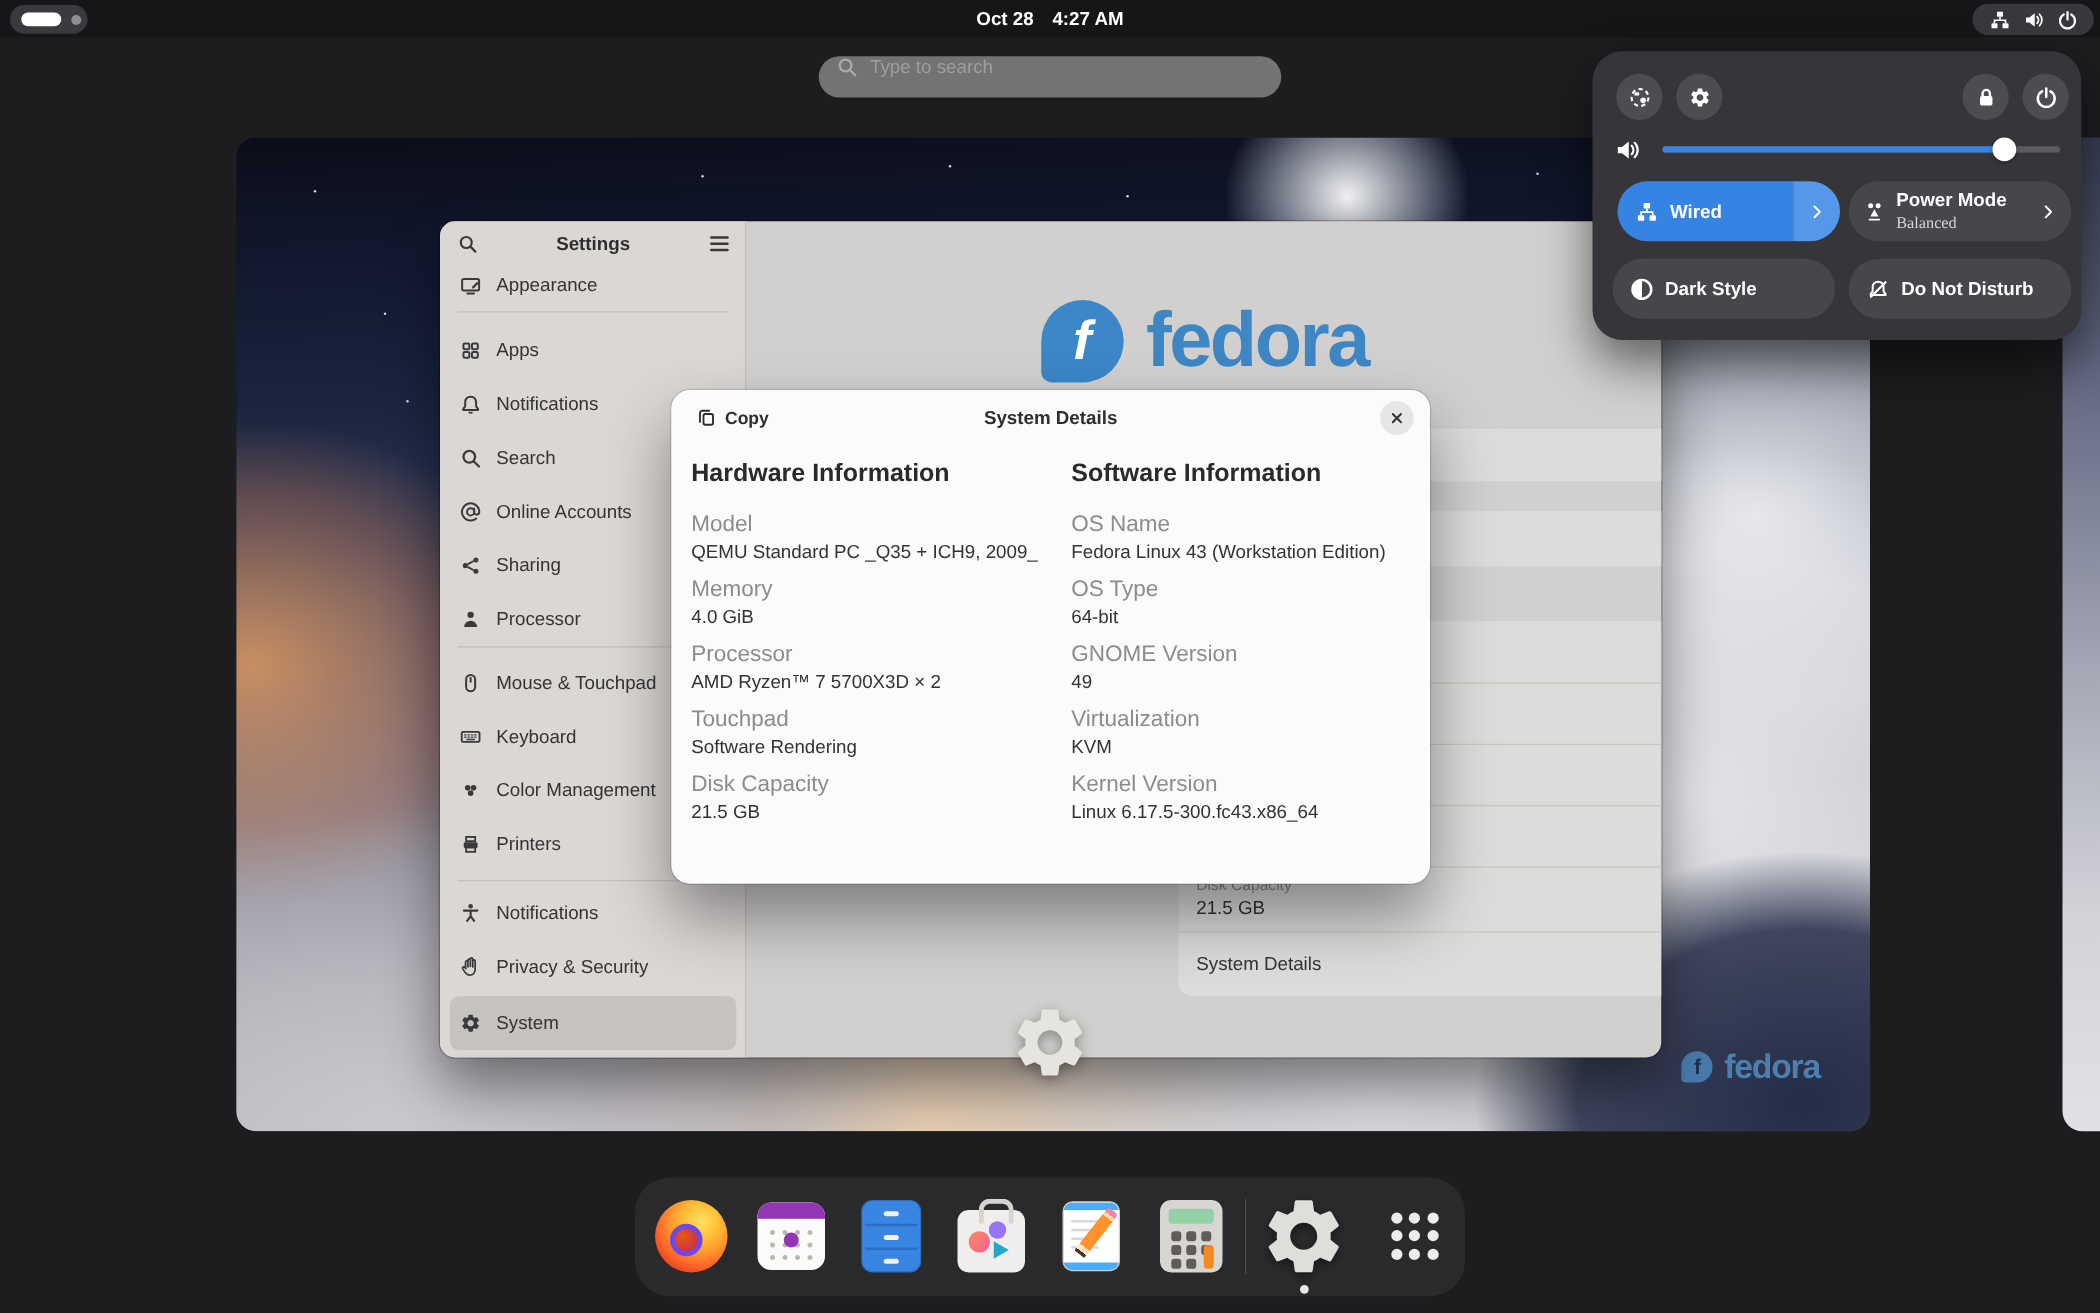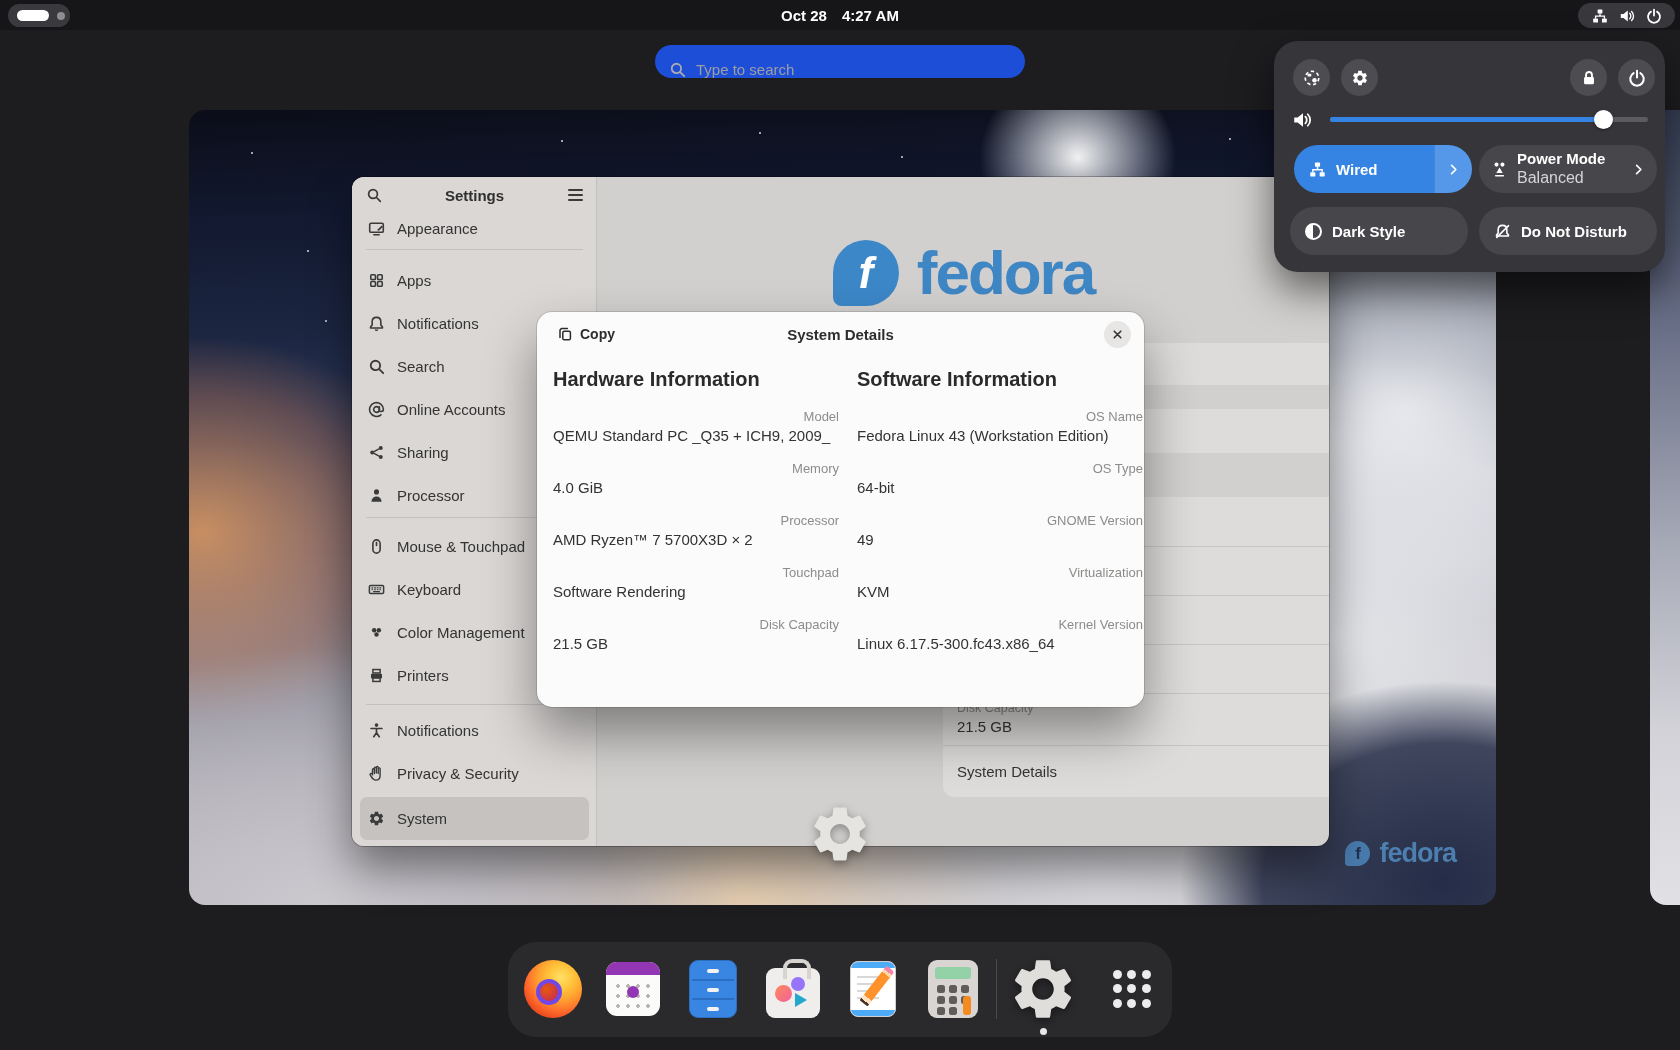--- a/index.html
+++ b/index.html
@@ -11,22 +11,22 @@
   #ws-ind { position:absolute; left:8px; top:4px; width:62px; height:23px; background:#3a3a3e; border-radius:12px; display:flex; align-items:center; }
   #ws-ind .cur { width:32px; height:11px; background:#ffffff; border-radius:6px; margin-left:9px; }
   #ws-ind .oth { width:8px; height:8px; background:#8e8e92; border-radius:50%; margin-left:8px; }
   #clock { position:absolute; left:0; right:0; top:0; height:30px; display:flex; justify-content:center; align-items:center; gap:15px;
     color:#ffffff; font-size:15px; font-weight:700; }
   #tray { position:absolute; left:1578px; top:3px; width:97px; height:25px; background:#39393d; border-radius:13px;
     display:flex; align-items:center; justify-content:center; gap:11px; color:#fff; }
   .ticon { width:16px; height:16px; }
 
   
-  #searchbar { position:absolute; left:655px; top:45px; width:370px; height:33px; background:#1d4ed8; border-radius:17px;
-    display:flex; align-items:flex-end; padding:0 14px; gap:10px; }
+  #searchbar { position:absolute; left:655px; top:45px; width:370px; height:33px; background:#737373; border-radius:17px;
+    display:flex; align-items:flex-start; padding:0 14px; gap:10px; }
   #searchbar svg { width:17px; height:17px; color:#ababaf; flex:0 0 auto; }
   #searchbar input { background:transparent; border:none; outline:none; color:#e8e8e8; font-size:15px; width:100%;
     font-family:"Liberation Sans",sans-serif; }
   #searchbar input::placeholder { color:#9d9da2; }
 
   
   #workspace { position:absolute; left:189px; top:110px; width:1307px; height:795px; border-radius:16px; overflow:hidden;
     background:
       radial-gradient(140px 130px at 68% 6%, rgba(255,255,255,.95), rgba(216,222,234,.45) 42%, transparent 70%),
       radial-gradient(330px 250px at 96% 97%, #242c47, rgba(36,44,71,.85) 55%, transparent 80%),
@@ -91,40 +91,40 @@
     font-size:15px; font-weight:700; color:#2d2d2d; }
   #copybtn { position:absolute; left:14px; top:9px; height:26px; display:flex; align-items:center; gap:7px; padding:0 6px;
     color:#2d2d2d; font-size:14px; font-weight:700; background:transparent; border:none; }
   #copybtn svg { width:16px; height:16px; }
   #closebtn { position:absolute; right:13px; top:9px; width:27px; height:27px; border-radius:50%; background:#e8e6e4;
     display:flex; align-items:center; justify-content:center; color:#333; border:none; }
   #closebtn svg { width:15px; height:15px; }
   .dcol { position:absolute; top:56px; width:286px; }
   .dcol h2 { font-size:20px; font-weight:700; color:#2a2a2a; margin-bottom:18px; }
   .pair { height:52px; }
-  .pair .pl { color:#8e8c8a; font-size:13px;text-align:right; }
+  .pair .pl { color:#8e8c8a; font-size:18px; }
   .pair .pv { color:#333333; font-size:15px; margin-top:3px; }
 
   
   #qs { position:absolute; left:1274px; top:41px; width:391px; height:231px; background:#36363a; border-radius:24px;
     box-shadow:0 18px 40px rgba(0,0,0,.55); }
   .qbtn { position:absolute; top:18px; width:37px; height:37px; border-radius:50%; background:#4c4c51;
     display:flex; align-items:center; justify-content:center; color:#fff; border:none; }
   .qbtn svg { width:18px; height:18px; }
   #vol-ic { position:absolute; left:18px; top:69px; width:20px; height:20px; color:#fff; }
   #vol-track { position:absolute; left:56px; top:76px; width:318px; height:5px; border-radius:3px; background:#5b5b60; }
   #vol-fill { position:absolute; left:0; top:0; height:5px; width:86%; border-radius:3px; background:#3584e4; }
   #vol-handle { position:absolute; top:-7px; left:calc(86% - 9px); width:19px; height:19px; border-radius:50%; background:#ffffff;
     box-shadow:0 1px 3px rgba(0,0,0,.4); }
   .tile { position:absolute; height:48px; width:178px; border-radius:24px; background:#47474b; display:flex; align-items:center;
     color:#fff; overflow:hidden; }
   .tile.on { background:#3584e4; }
   .tile .ti { width:17px; height:17px; margin-left:15px; flex:0 0 auto; color:#fff; }
   .tile .tl { font-size:15px; font-weight:700; margin-left:10px; white-space:nowrap; }
-  .tile .sub { font-size:16px; font-weight:400; color:#d5d5d8; margin-top:1px; }
+  .tile .sub { font-size:13px; font-weight:400; color:#d5d5d8; margin-top:1px;font-family:Liberation Serif, serif; }
   .arrowzone { position:absolute; right:0; top:0; width:38px; height:48px; display:flex; align-items:center; justify-content:center; }
   .tile.on .arrowzone { background:rgba(255,255,255,.16); border-left:1px solid rgba(0,0,0,.12); }
   .arrowzone svg { width:15px; height:15px; color:#fff; }
   #halfmoon { width:17px; height:17px; margin-left:15px; flex:0 0 auto; border:2px solid #fff; border-radius:50%;
     background:linear-gradient(90deg,#fff 0 50%, transparent 50%); }
 
   
   #dock { position:absolute; left:508px; top:942px; width:664px; height:95px; background:#2a2a2d; border-radius:28px; }
   .slot { position:absolute; top:957px; width:64px; height:64px; display:flex; align-items:center; justify-content:center; }
   #dock-sep { position:absolute; left:996px; top:959px; width:1px; height:60px; background:#4a4a4e; }

